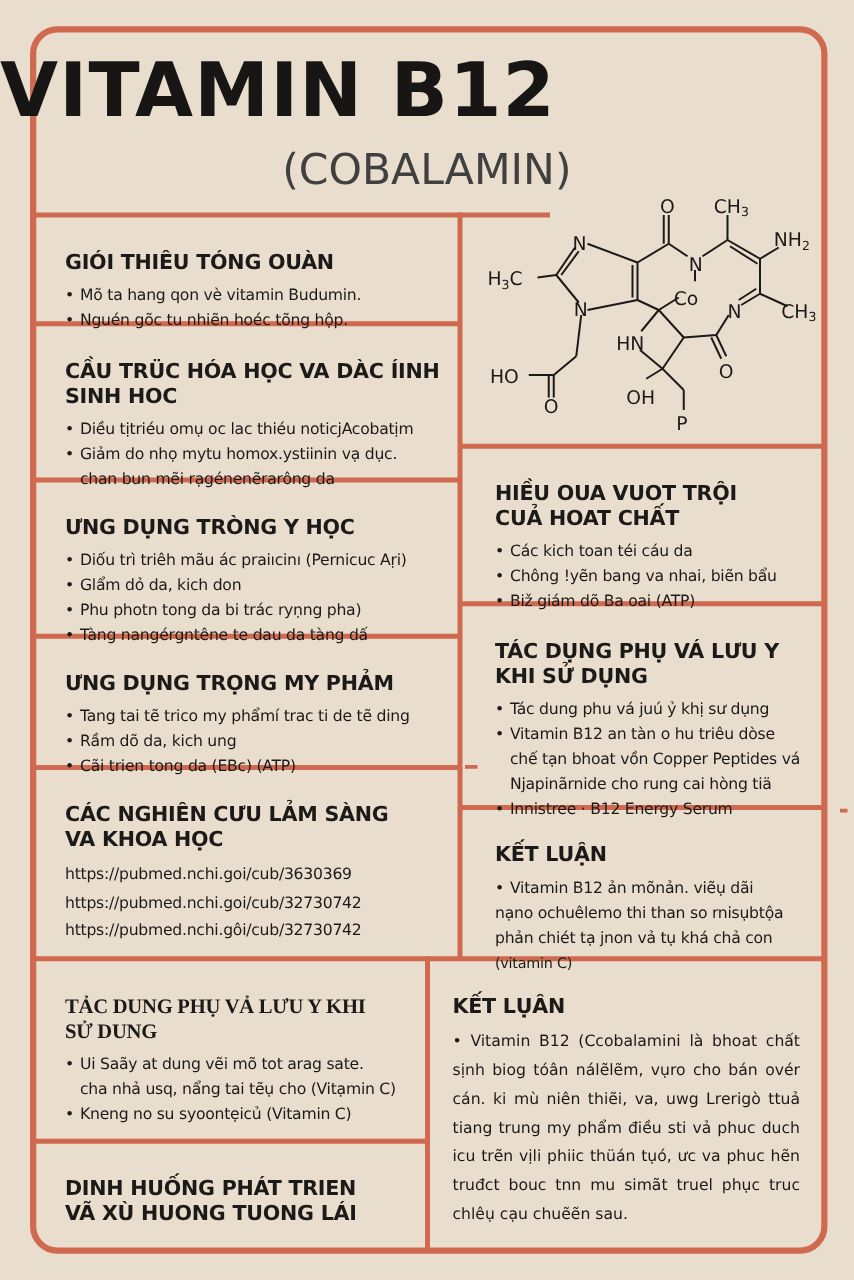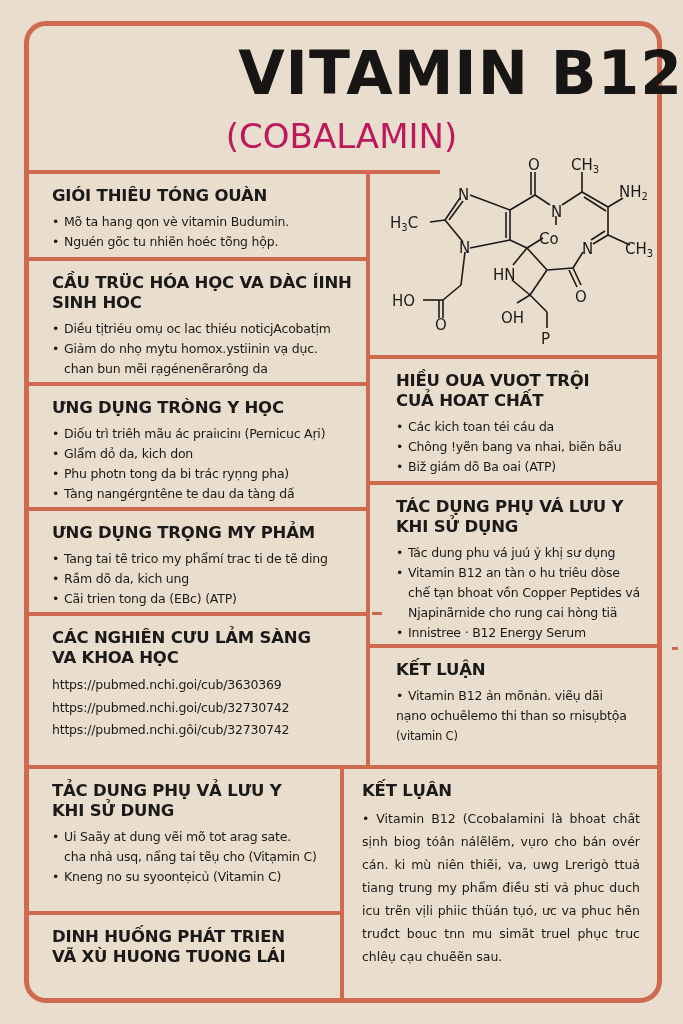--- a/index.html
+++ b/index.html
@@ -13,32 +13,32 @@
   .frame {
     position: absolute;
     left: 24px; top: 21px;
     width: 638px; height: 982px;
     border: 5px solid #cf6a50;
     border-radius: 22px;
   }
   .hline, .vline { position: absolute; background: #cf6a50; }
   .title {
     position: absolute; left: 0; width: 683px; top: 38px;
-    text-align: right; font-weight: bold;
+    text-align: left; font-weight: bold;
     font-size: 60px; letter-spacing: 1px;
     font-family: "DejaVu Sans", sans-serif;
     color: #181614;
   }
   .subtitle {
     position: absolute; left: 0; width: 683px; top: 116px;
     text-align: center; font-size: 34px;
-    color: #be185d;
-    font-family: "DejaVu Sans", sans-serif;
-  }
-  .box { position: absolute; padding: 12px 0 0 26px; }
+    color: #404040;
+    font-family: "DejaVu Sans", sans-serif;
+  }
+  .box { position: absolute; padding: 26px 0 0 26px; }
   .box h2 {
     font-size: 16.5px; font-weight: bold; line-height: 20px;
     color: #1c1a18; margin-bottom: 6px;
     font-family: "DejaVu Sans", sans-serif;
     letter-spacing: -0.2px;
   }
   .box ul { list-style: none; }
   .box li {
     font-size: 12.5px; line-height: 20px;
     position: relative; padding-left: 12px;
@@ -219,26 +219,27 @@
     <li class="cont">Njapinãrnide cho rung cai hòng tiä</li>
     <li>Innistree · B12 Energy Serum</li>
   </ul>
 </div>
 
 <div class="box" style="left:370px; top:648px; width:286px; height:117px;">
   <h2>KẾT LUẬN</h2>
   <ul>
     <li>Vitamin B12 ản mõnản. viẽụ dãi</li>
     <li class="plain">nạno ochuêlemo thi than so rnisụbtộa</li>
+    <li class="plain">phản chiét tạ jnon vả tụ khá chả con</li>
     <li class="plain small">(vitamin C)</li>
   </ul>
 </div>
 
 <div class="box" style="left:26px; top:769px; width:314px; height:142px;">
-  <h2 style="width:260px;">TẢC DUNG PHỤ VẢ LƯU Y KHI SỬ DUNG</h2>
+  <h2 style="width:260px;font-family:Liberation Serif, serif;">TẢC DUNG PHỤ VẢ LƯU Y KHI SỬ DUNG</h2>
   <ul>
     <li>Ui Saãy at dung vẽi mõ tot arag sate.</li>
     <li class="cont">cha nhả usq, nẩng tai tẽụ cho (Vitạmin C)</li>
     <li>Kneng no su syoontẹicủ (Vitamin C)</li>
   </ul>
 </div>
 
 <div class="box" style="left:26px; top:915px; width:314px; height:85px;">
   <h2 style="width:260px;">DINH HUỐNG PHÁT TRIEN VÃ XÙ HUONG TUONG LÁI</h2>
 </div>

